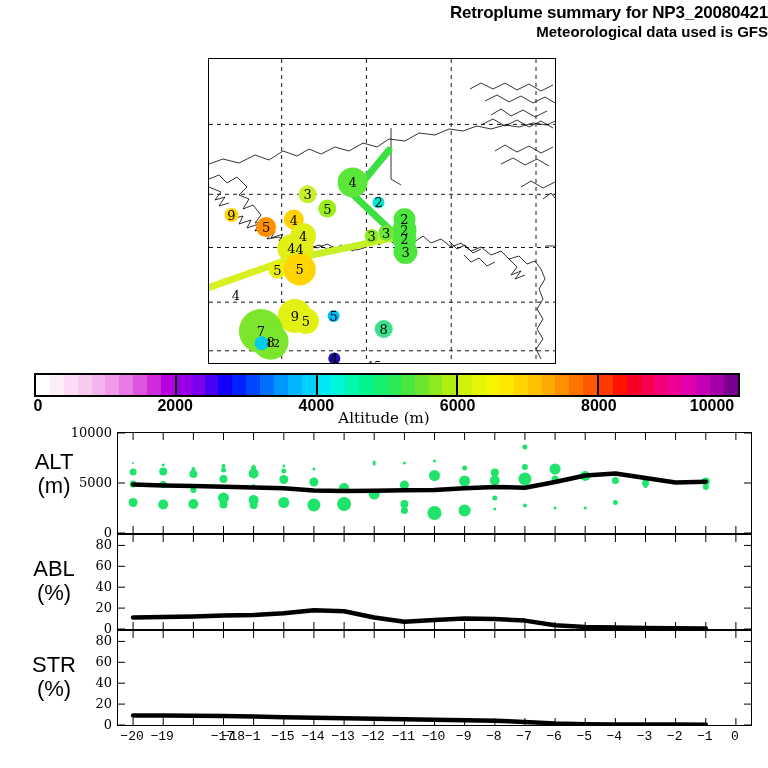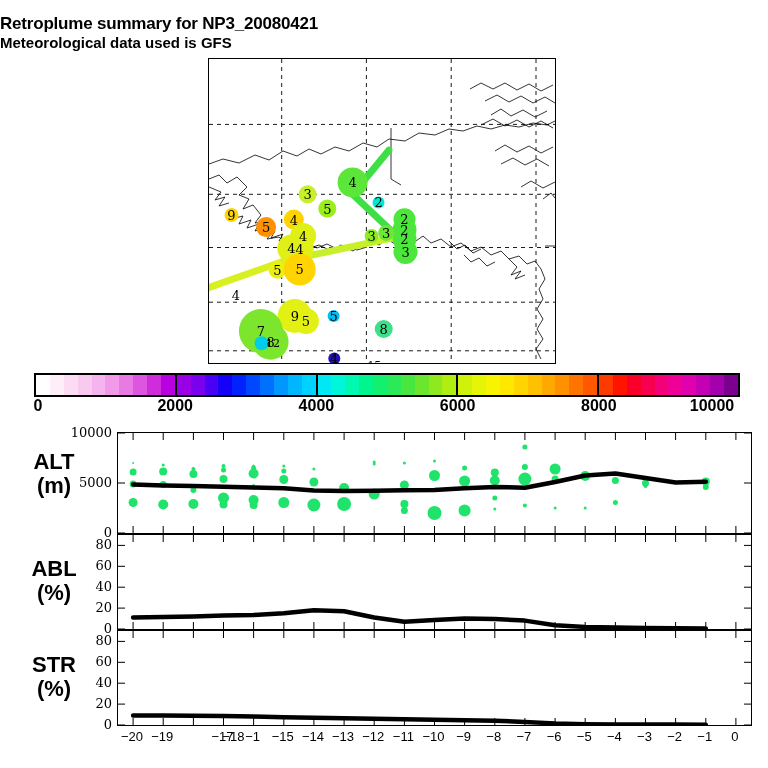--- a/index.html
+++ b/index.html
@@ -14,21 +14,21 @@
     font-family: "Liberation Sans", sans-serif;
     overflow: hidden;
   }
   #root {
     position: absolute;
     left: 0; top: 0;
     width: 768px; height: 768px;
   }
 
   
-  .title-block { position: absolute; left: 0; top: 11px; width: 768px; text-align: left; }
+  .title-block { position: absolute; left: 0; top: 0; width: 768px; text-align: right; }
   .title-main {
     font-size: 17px; font-weight: bold; color: #000;
     letter-spacing: -0.2px;
     line-height: 20px;
     margin-top: 3px;
   }
   .title-row2 {
     font-size: 16px; font-weight: bold; color: #000;
     line-height: 19px;
     white-space: pre;
@@ -107,32 +107,32 @@
   #panel-alt { top: 432px;  height: 102px; }
   #panel-abl { top: 534px;  height: 96px; }
   #panel-str { top: 630px;  height: 96px; }
 
   .panel-row-label {
     position: absolute;
     left: 8px;
     width: 92px;
     text-align: center;
     font-size: 22px;
-    font-weight: bold;
+    font-weight: normal;
     color: #000;
     line-height: 24px;
     font-family: "Liberation Sans", sans-serif;
   }
   #label-alt { top: 450px; }
   #label-abl { top: 557px; }
   #label-str { top: 653px; }
 
   .xtick-label {
     position: absolute;
-    font-family: Liberation Sans, sans-serif;
+    font-family: Liberation Mono, monospace;
     font-size: 13px;
     color: #000;
     transform: translateX(-50%);
     white-space: nowrap;
   }
   #xaxis-title {
     position: absolute; left: 117px; top: 749px; width: 635px;
     text-align: center;
     font-size: 16px; font-weight: bold; color: #000;
     font-family: "Liberation Sans", sans-serif;
@@ -320,20 +320,21 @@
       </div>
   </div>
   <div class="cb-tick-labels" id="cb-ticks">
       <div class="cb-tick" style="left: 38px;">0</div>
       <div class="cb-tick" style="left: 175.2px;">2000</div>
       <div class="cb-tick" style="left: 316.4px;">4000</div>
       <div class="cb-tick" style="left: 457.6px;">6000</div>
       <div class="cb-tick" style="left: 598.8px;">8000</div>
       <div class="cb-tick" style="left: 712px;">10000</div>
     </div>
+  <div id="cb-axis-title">Altitude (m)</div>
 
   <div class="panel-row-label" id="label-alt">
     <div>ALT</div>
     <div>(m)</div>
   </div>
   <div class="ts-panel" id="panel-alt">
     <svg class="trendline" id="svg-alt" width="633" height="100" viewBox="0 0 633 100">
         <line x1="15.1" y1="0" x2="15.1" y2="7" stroke="#000" stroke-width="1"></line>
         <line x1="15.1" y1="100" x2="15.1" y2="93" stroke="#000" stroke-width="1"></line>
         <line x1="45.2" y1="0" x2="45.2" y2="7" stroke="#000" stroke-width="1"></line>

